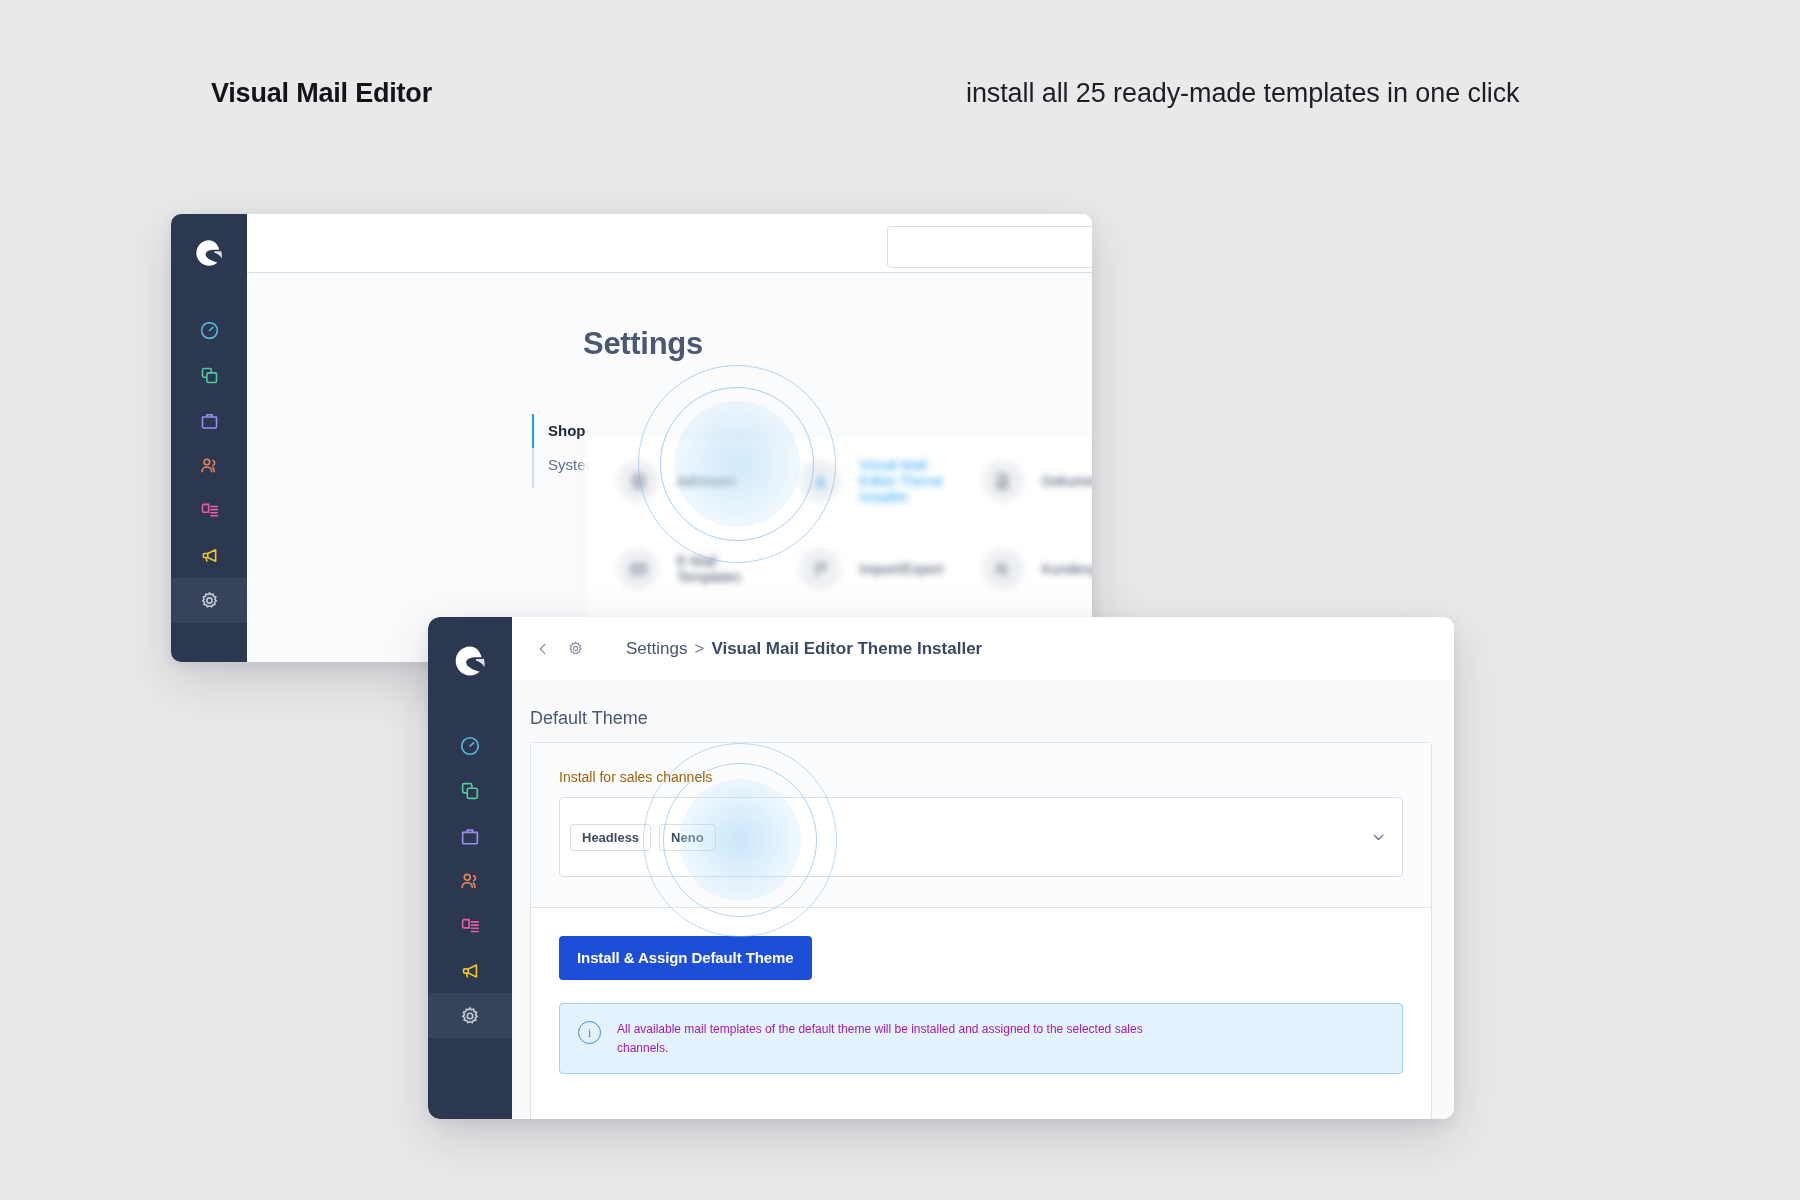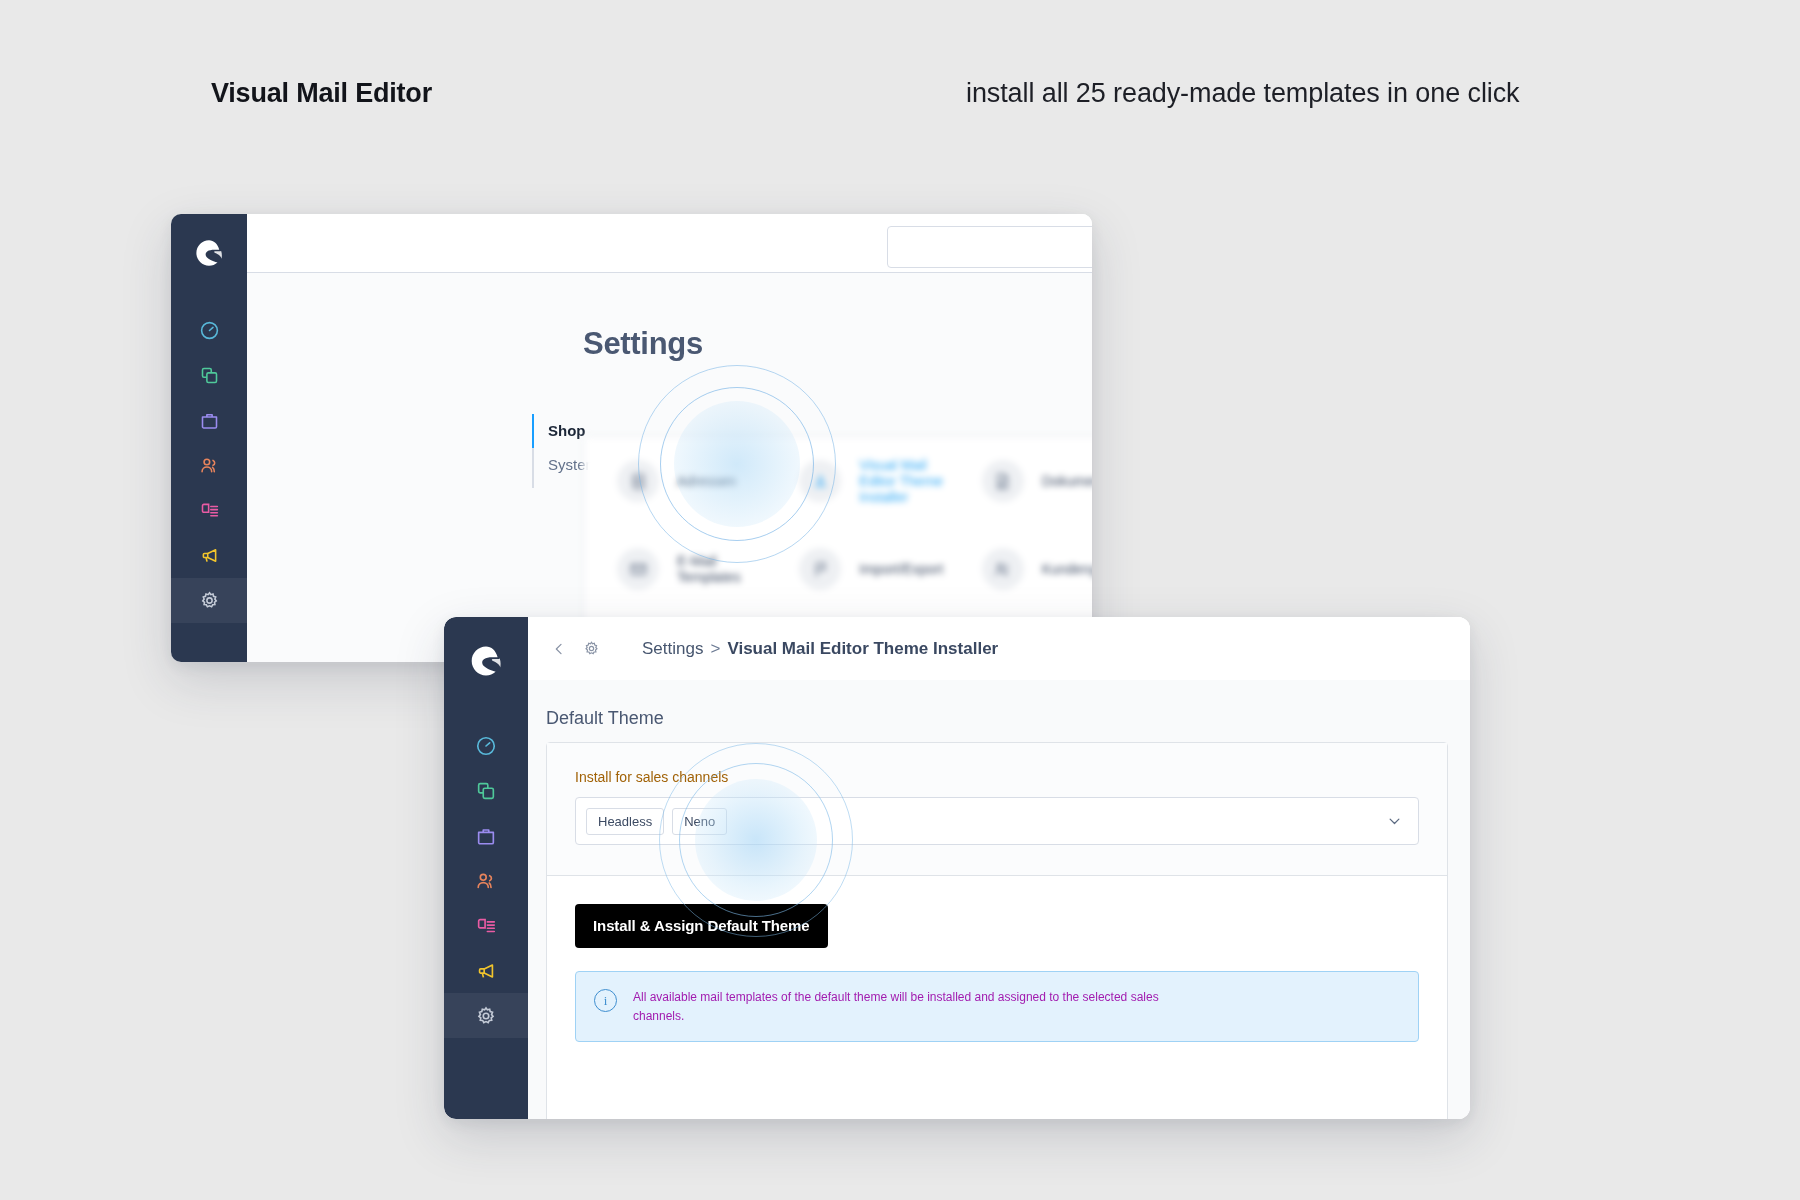--- a/index.html
+++ b/index.html
@@ -95,21 +95,21 @@
   }
   .ring.r1 { width: 196px; height: 196px; border: 1px solid rgba(120,180,230,0.55); }
   .ring.r2 { width: 152px; height: 152px; border: 1px solid rgba(120,180,230,0.65); }
   .ring.r3 {
     width: 126px; height: 126px;
     background: radial-gradient(circle, rgba(170,215,245,0.55) 0%, rgba(190,225,248,0.34) 55%, rgba(215,236,252,0.05) 100%);
   }
 
   
   #window-front {
-    left: 444px; top: 617px; width: 1026px; height: 502px;
+    left: 428px; top: 617px; width: 1026px; height: 502px;
     border-radius: 12px;
   }
   #window-front .sidebar {
     position: absolute; left: 0; top: 0; width: 84px; height: 100%;
     background: #2b3850;
     border-radius: 12px 0 0 12px;
   }
   #window-front .content {
     position: absolute; left: 84px; top: 0; right: 0; bottom: 0;
     background: #ffffff;
@@ -134,30 +134,30 @@
     font-size: 18px; color: #4a5872; font-weight: 400;
   }
   .panel {
     position: absolute; left: 18px; top: 62px; right: 22px; bottom: -10px;
     background: #ffffff; border: 1px solid #dfe3e8; border-radius: 4px;
   }
   .panel-top { padding: 26px 28px 30px 28px; border-bottom: 1px solid #dfe3e8; background:#fbfcfd; }
   .field-label { font-size: 14px; color: #a16207; margin-bottom: 12px; }
   .multiselect {
     position: relative; height: 46px; border: 1px solid #d8dde6; border-radius: 4px;
-    background: #ffffff; display: flex; align-items: center; padding: 0 10px;
+    background: #ffffff; display: flex; align-items: center; padding: 16px 10px; font-weight: bold;
   }
   .tag {
     border: 1px solid #d8dde6; border-radius: 3px; background: #ffffff;
     padding: 5px 11px; margin-right: 8px; font-size: 13px; color: #3d4b63;
   }
   .ms-caret { position: absolute; right: 16px; top: 50%; transform: translateY(-50%); color: #5d6b82; display:flex; }
   .panel-bottom { padding: 28px 28px 30px 28px; }
   .install-btn {
-    display: inline-block; background: #000000; color: #ffffff;
+    display: inline-block; background: #1d4ed8; color: #ffffff;
     border: none; border-radius: 4px; padding: 0 18px; height: 44px; line-height: 44px;
     font-size: 15px; font-weight: 700; font-family: "Liberation Sans", sans-serif;
     cursor: pointer; letter-spacing: -0.1px;
   }
   .info-box {
     margin-top: 23px; background: #e3f2fd; border: 1px solid #9fd2f5; border-radius: 4px;
     padding: 16px 18px; display: flex; align-items: flex-start;
   }
   .info-icon {
     width: 21px; height: 21px; border-radius: 50%; border: 1.5px solid #3f8fd0;

